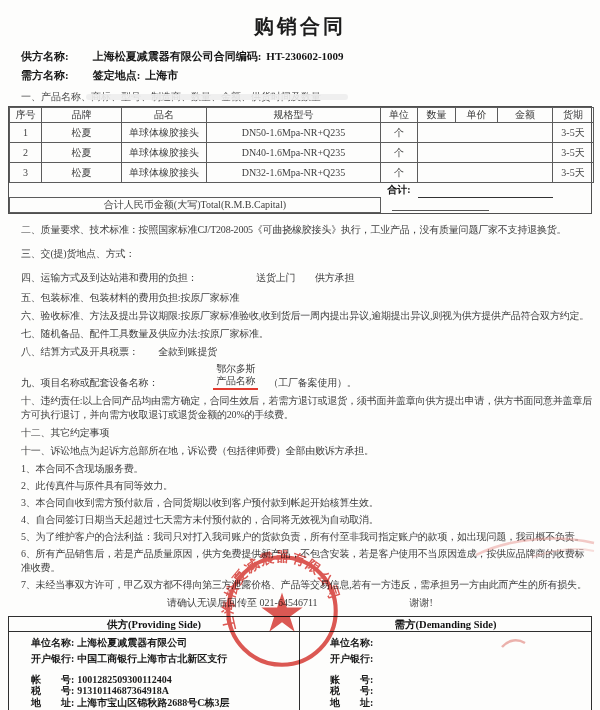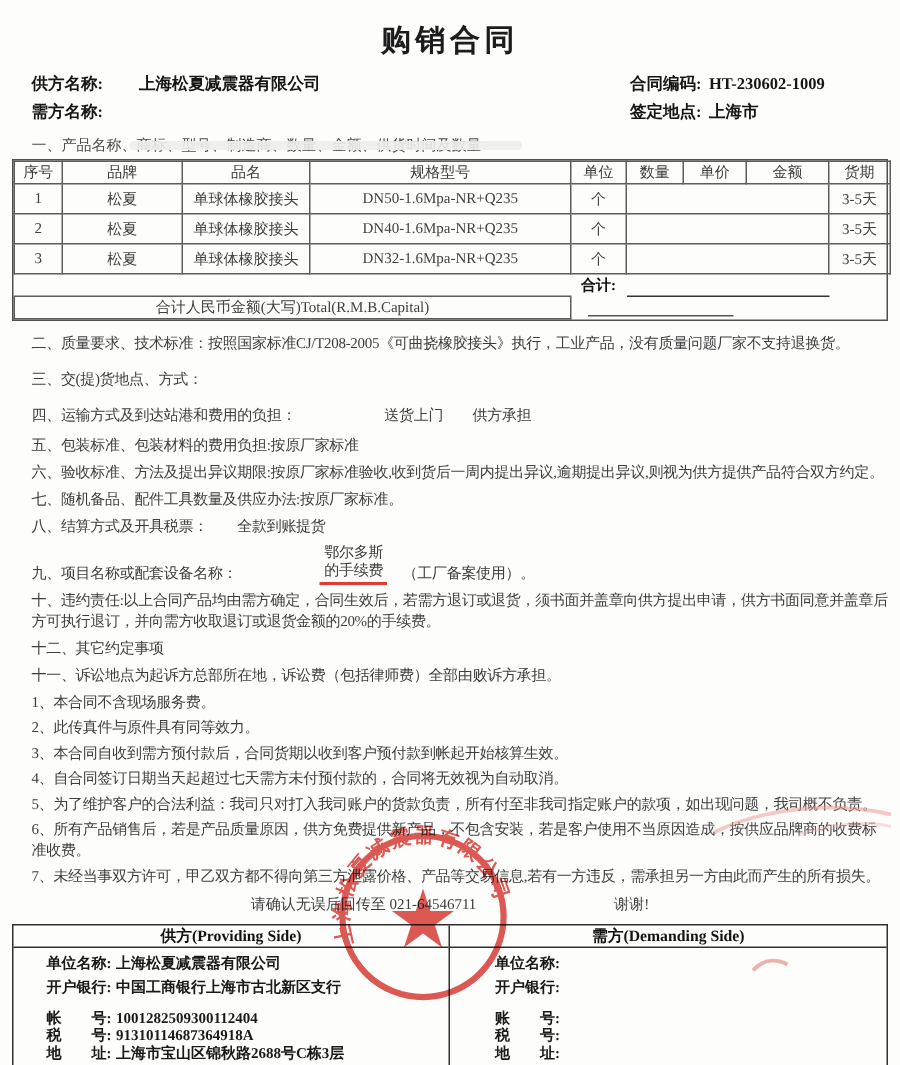--- a/index.html
+++ b/index.html
@@ -3,21 +3,21 @@
 <meta charset="utf-8">
 <style>
   *{margin:0;padding:0;box-sizing:border-box}
   html,body{width:600px;height:710px}
   body{background:#fdfdfc;font-family:"Liberation Serif","DejaVu Serif",serif;color:#3d3d3d;position:relative;overflow:hidden}
   .page{position:relative;height:100%;padding:0 8px}
 
   .title{margin-top:13px;text-align:center;font-size:20px;font-weight:700;letter-spacing:3px;color:#1c1c1c}
 
   .hd{margin-top:7px;font-size:11px;line-height:19px}
-  .hd-row{display:flex;justify-content:space-between;padding:0 6px 0 13px}
+  .hd-row{display:flex;padding:0 6px 0 13px}
   .hd-left{display:flex}
   .hd-label{font-weight:700;color:#161616;margin-right:24px;white-space:pre}
   .hd-value{font-weight:700;color:#161616}
   .hd-right{width:166px;display:flex}
   .hd-right .hd-label{margin-right:5px}
   .smudge{position:absolute;left:86px;top:81px;width:262px;height:6px;background:#ededed;border-radius:3px;opacity:.9}
 
   .sec1{font-size:10px;color:#4a4a4a;margin:5px 0 2px 13px}
 
   .tbl-wrap{border:1.2px solid #4f4f4f}
@@ -174,21 +174,21 @@
     <div class="cl mb-lg">三、交(提)货地点、方式：</div>
     <div class="cl mb-md">四、运输方式及到达站港和费用的负担：　　　　　　送货上门　　供方承担</div>
     <div class="cl">五、包装标准、包装材料的费用负担:按原厂家标准</div>
     <div class="cl">六、验收标准、方法及提出异议期限:按原厂家标准验收,收到货后一周内提出异议,逾期提出异议,则视为供方提供产品符合双方约定。</div>
     <div class="cl">七、随机备品、配件工具数量及供应办法:按原厂家标准。</div>
     <div class="cl">八、结算方式及开具税票：　　全款到账提货</div>
     <div class="c9">
       <span>九、项目名称或配套设备名称：</span>
       <span class="c9-stack">
         <span>鄂尔多斯</span>
-        <span class="c9-ul">的手续费</span>
+        <span class="c9-ul">产品名称</span>
       </span>
       <span class="c9-suffix">（工厂备案使用）。</span>
     </div>
     <div class="cl" style="white-space:normal">十、违约责任:以上合同产品均由需方确定，合同生效后，若需方退订或退货，须书面并盖章向供方提出申请，供方书面同意并盖章后方可执行退订，并向需方收取退订或退货金额的20%的手续费。</div>
     <div class="cl">十二、其它约定事项</div>
     <div class="cl">十一、诉讼地点为起诉方总部所在地，诉讼费（包括律师费）全部由败诉方承担。</div>
     <div class="subs">
       <div class="cl">1、本合同不含现场服务费。</div>
       <div class="cl">2、此传真件与原件具有同等效力。</div>
       <div class="cl">3、本合同自收到需方预付款后，合同货期以收到客户预付款到帐起开始核算生效。</div>

